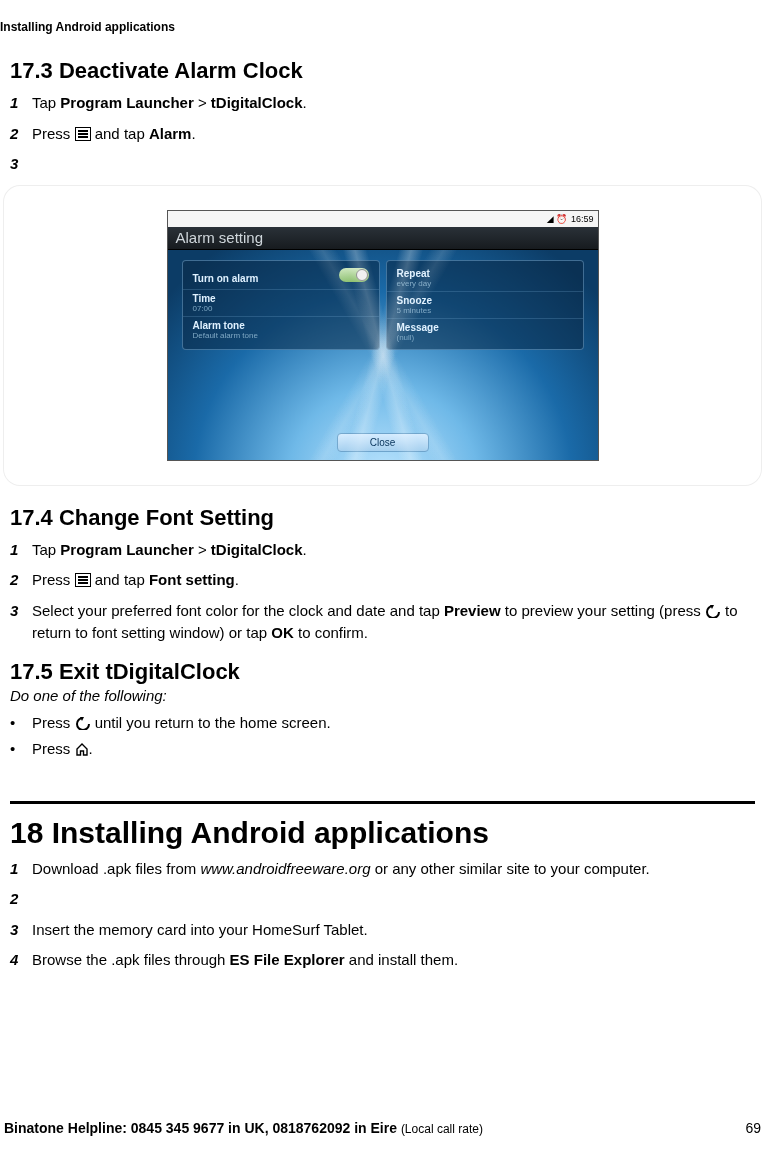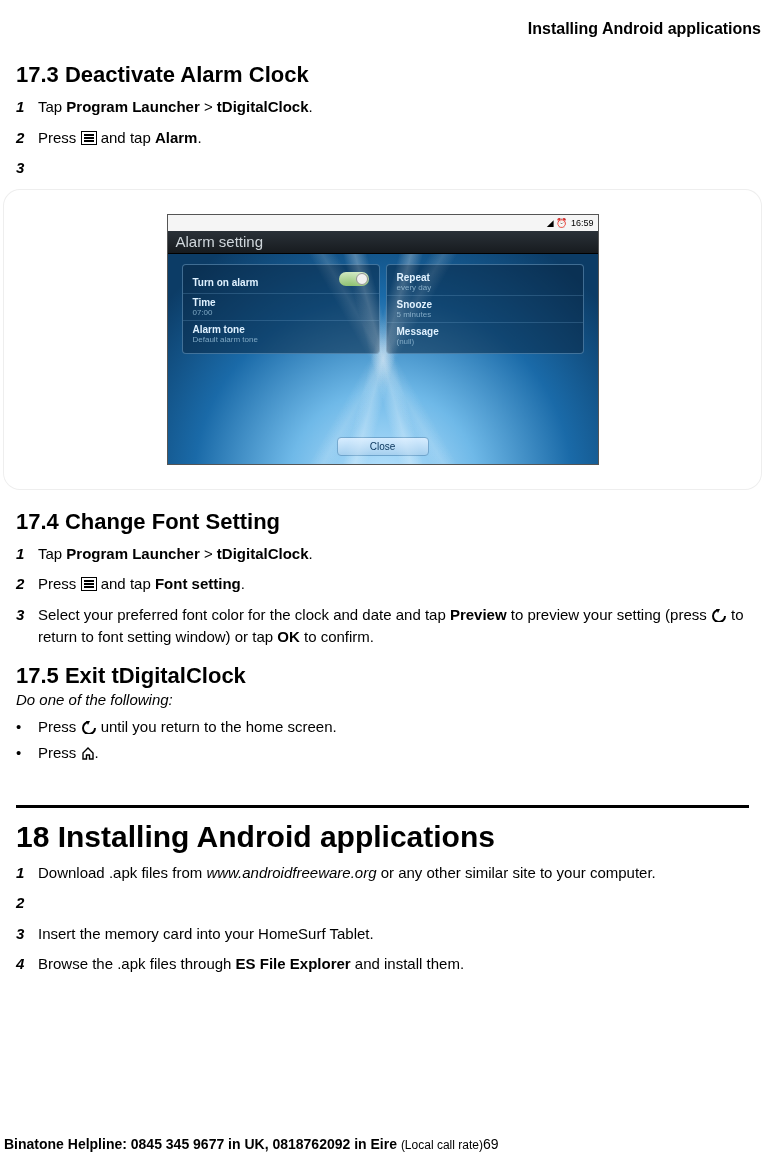--- a/index.html
+++ b/index.html
@@ -1,18 +1,18 @@
 <!DOCTYPE html>
 <html><head>
 <meta charset="utf-8">
 <style>
   html,body{margin:0;padding:0;background:#fff;color:#000;font-family:Arial,Helvetica,sans-serif}
   .page{width:765px;margin:0 auto;position:relative;min-height:1152px;box-sizing:border-box;padding:0 0 60px 0}
-  .header-title{font-weight:bold;font-size:16px;text-align:right;padding:20px 4px 10px 0}
-  .section{padding:0 16px}
+  .header-title{font-weight:bold;font-size:12px;text-align:left;padding:20px 4px 10px 0}
+  .section{padding:0 10px}
   .h2{font-weight:bold;font-size:22px;margin:14px 0 2px 0}
   .h1{font-weight:bold;font-size:30px;margin:6px 0 2px 0;padding-top:6px}
   .rule{border-top:3px solid #000;margin-top:40px}
   .step{display:flex;margin:8px 0;font-size:15px;line-height:1.5}
   .step-num{font-weight:bold;font-style:italic;width:22px;flex:0 0 22px}
   .bullet{display:flex;margin:4px 0;font-size:15px;line-height:1.5}
   .bullet-mark{width:22px;flex:0 0 22px}
   .b{font-weight:bold}
   .i{font-style:italic}
   .screenshot-frame{background:#fff;border-radius:16px;padding:24px 0;margin:10px 4px 20px 4px;box-shadow:0 0 0 1px #eee}
@@ -33,21 +33,21 @@
   .pi-sub{color:#7fa8c4;font-size:8px}
   .toggle{display:inline-block;float:right;width:30px;height:14px;border-radius:7px;background:linear-gradient(#cfe8c0,#8bbf6d);position:relative;margin-top:0}
   .toggle::after{content:"";position:absolute;right:1px;top:1px;width:12px;height:12px;border-radius:50%;background:#eee;border:1px solid #888;box-sizing:border-box}
   .close-btn{position:absolute;bottom:8px;left:50%;transform:translateX(-50%);width:90px;text-align:center;font-size:10px;color:#07335a;background:linear-gradient(#d5ecff,#a6d0ef);border:1px solid #6ea4cc;border-radius:4px;padding:3px 0}
   .menu-icon{display:inline-block;width:14px;height:12px;border:1px solid #000;position:relative;vertical-align:-2px}
   .menu-icon::before{content:"";position:absolute;left:2px;right:2px;top:2px;height:2px;background:#000;box-shadow:0 3px 0 #000,0 6px 0 #000}
   .back-icon{display:inline-block;width:16px;height:14px;vertical-align:-2px}
   .back-icon svg{display:block}
   .home-icon{display:inline-block;width:14px;height:14px;vertical-align:-2px}
   .home-icon svg{display:block}
-  .footer{position:absolute;bottom:0;left:0;right:0;display:flex;font-size:14px;padding:0 4px}
+  .footer{position:absolute;bottom:16px;left:0;right:0;display:flex;justify-content:space-between;font-size:14px;padding:0 4px}
   .footer-left .b{font-weight:bold}
   .footer-small{font-size:12px}
 </style>
 </head>
 <body>
 
 <div class="page">
   <div class="header-title">Installing Android applications</div>
 
   <div class="section">

